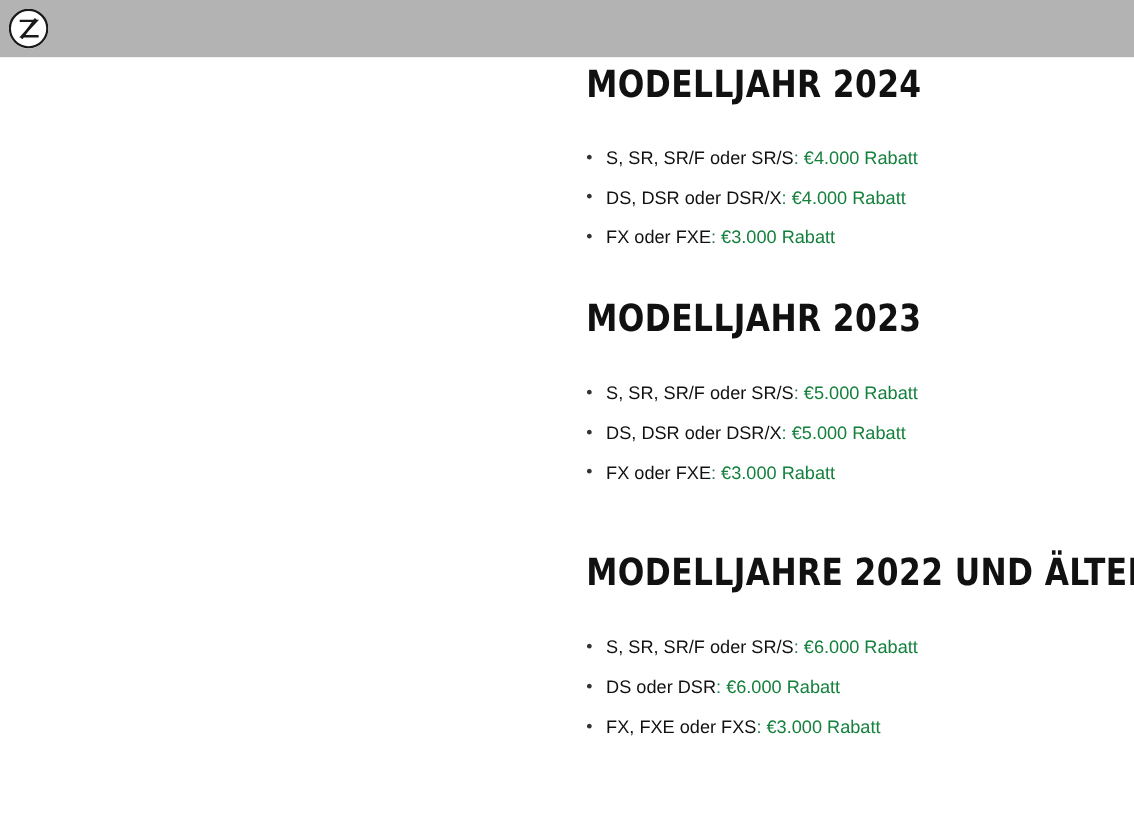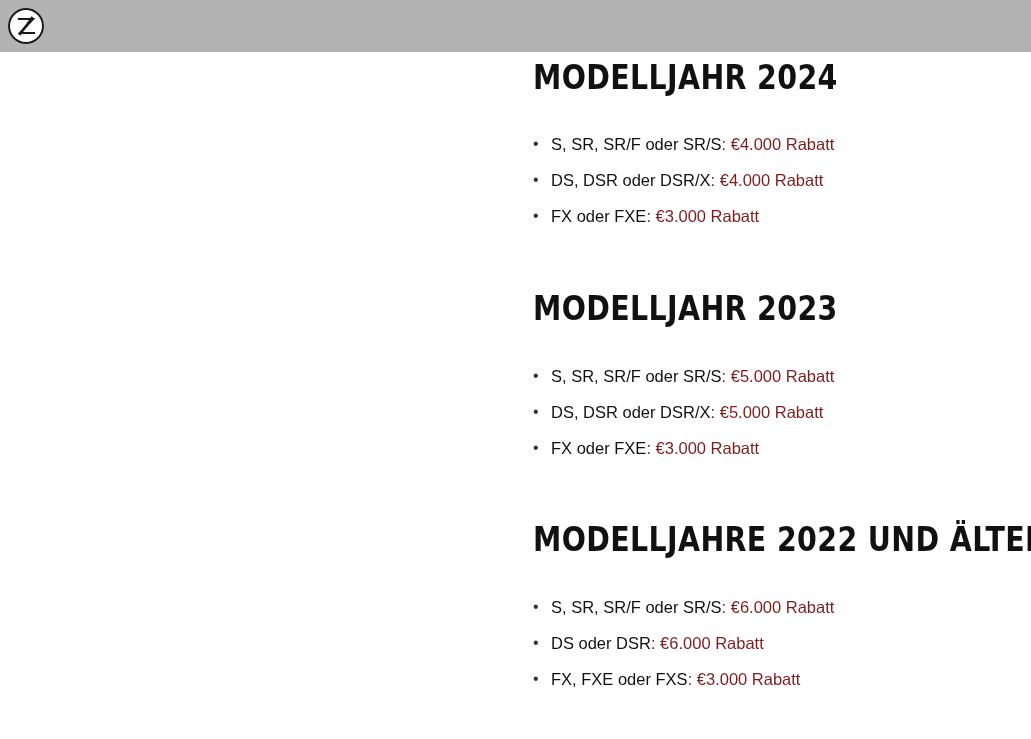--- a/index.html
+++ b/index.html
@@ -84,27 +84,27 @@
     line-height: 36px;
     font-size: 16px;
     color: #333333;
   }
   ul.discount-list li .models {
     font-weight: 400;
     color: #111111;
   }
   ul.discount-list li .amount {
     font-weight: 400;
-    color: #7f1d1d;
+    color: #15803d;
   }
 
   
   .s1 { margin-top: 8px; }
   .s1 .discount-list { margin-top: 32px; }
-  .s2 { margin-top: 57px; }
+  .s2 { margin-top: 39px; }
   .s2 .discount-list { margin-top: 33px; }
   .s3 { margin-top: 56px; }
   .s3 .discount-list { margin-top: 33px; }
 </style>
 </head>
 <body>
 
 <div class="topbar">
   <div class="logo">
     <svg width="36" height="36" viewBox="0 0 36 36" aria-hidden="true">

